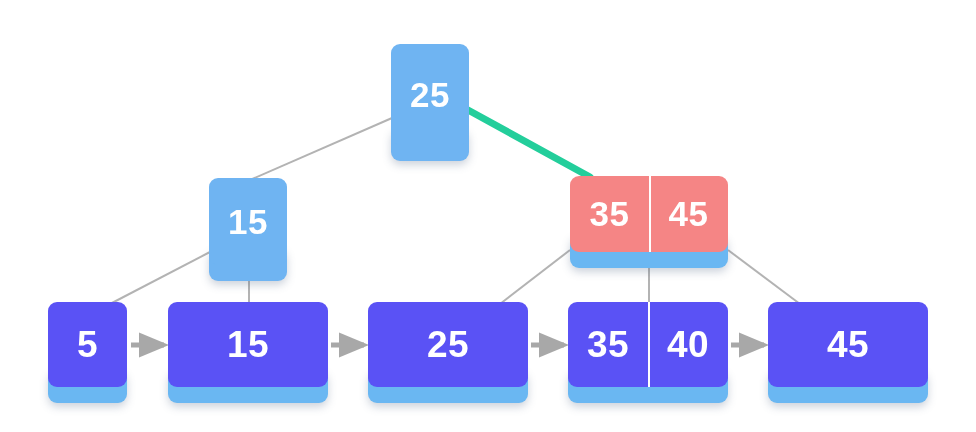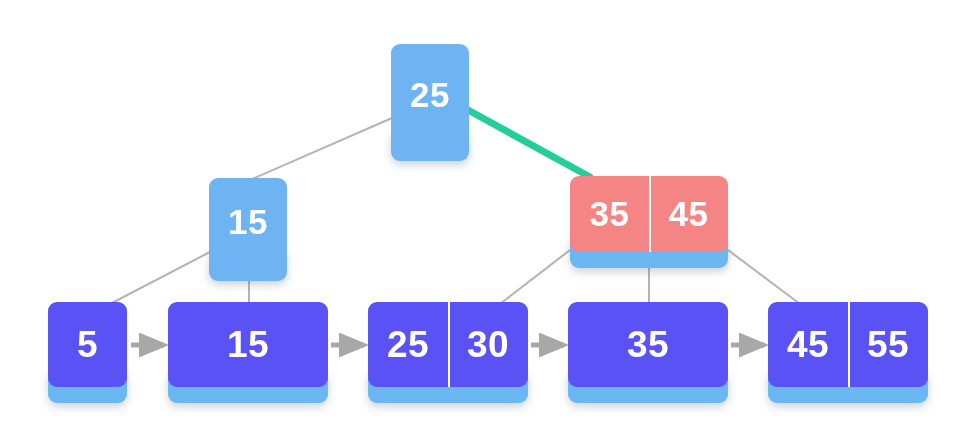--- a/index.html
+++ b/index.html
@@ -144,31 +144,30 @@
       <div class="node n-leaf tier-leaf" style="left: 168px; top: 302px; width: 160px; height: 85px;">
         <div class="plate"></div>
         <div class="body">
           <div class="cell">15</div>
         </div>
       </div>
       <div class="node n-leaf tier-leaf" style="left: 368px; top: 302px; width: 160px; height: 85px;">
         <div class="plate"></div>
         <div class="body">
           <div class="cell">25</div>
-          <div class="cell">30</div>
         </div>
       </div>
       <div class="node n-leaf tier-leaf" style="left: 568px; top: 302px; width: 160px; height: 85px;">
         <div class="plate"></div>
         <div class="body">
           <div class="cell">35</div>
+          <div class="cell">40</div>
         </div>
       </div>
       <div class="node n-leaf tier-leaf" style="left: 768px; top: 302px; width: 160px; height: 85px;">
         <div class="plate"></div>
         <div class="body">
           <div class="cell">45</div>
-          <div class="cell">55</div>
         </div>
       </div>
     </div>
 
 </div>
 
 </body></html>

